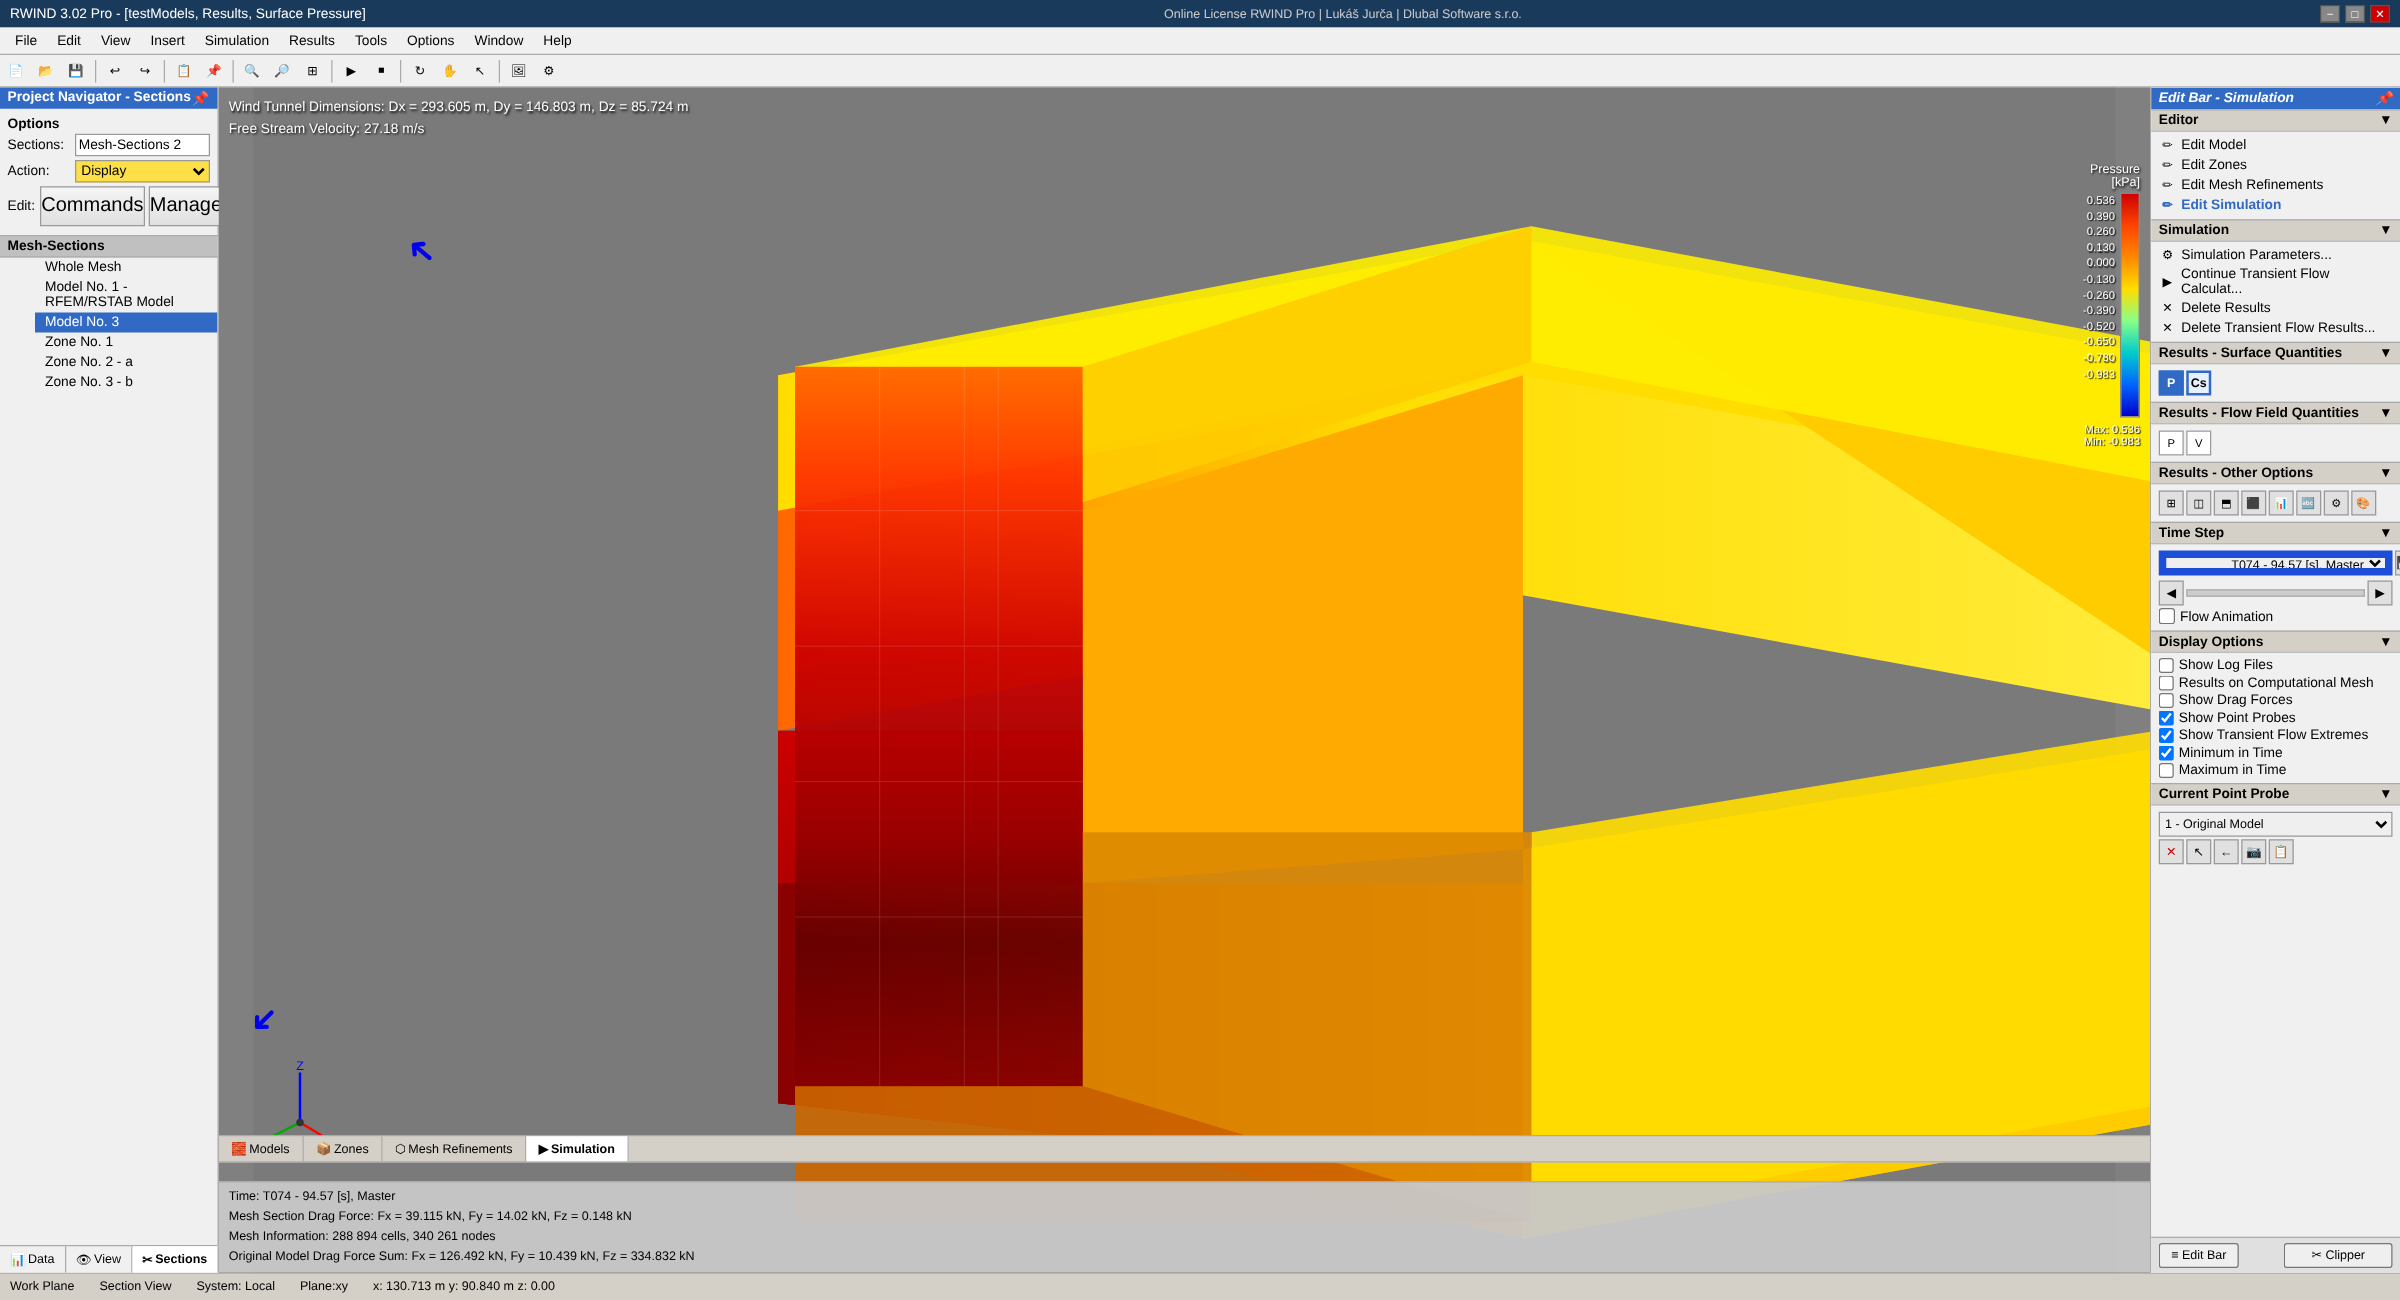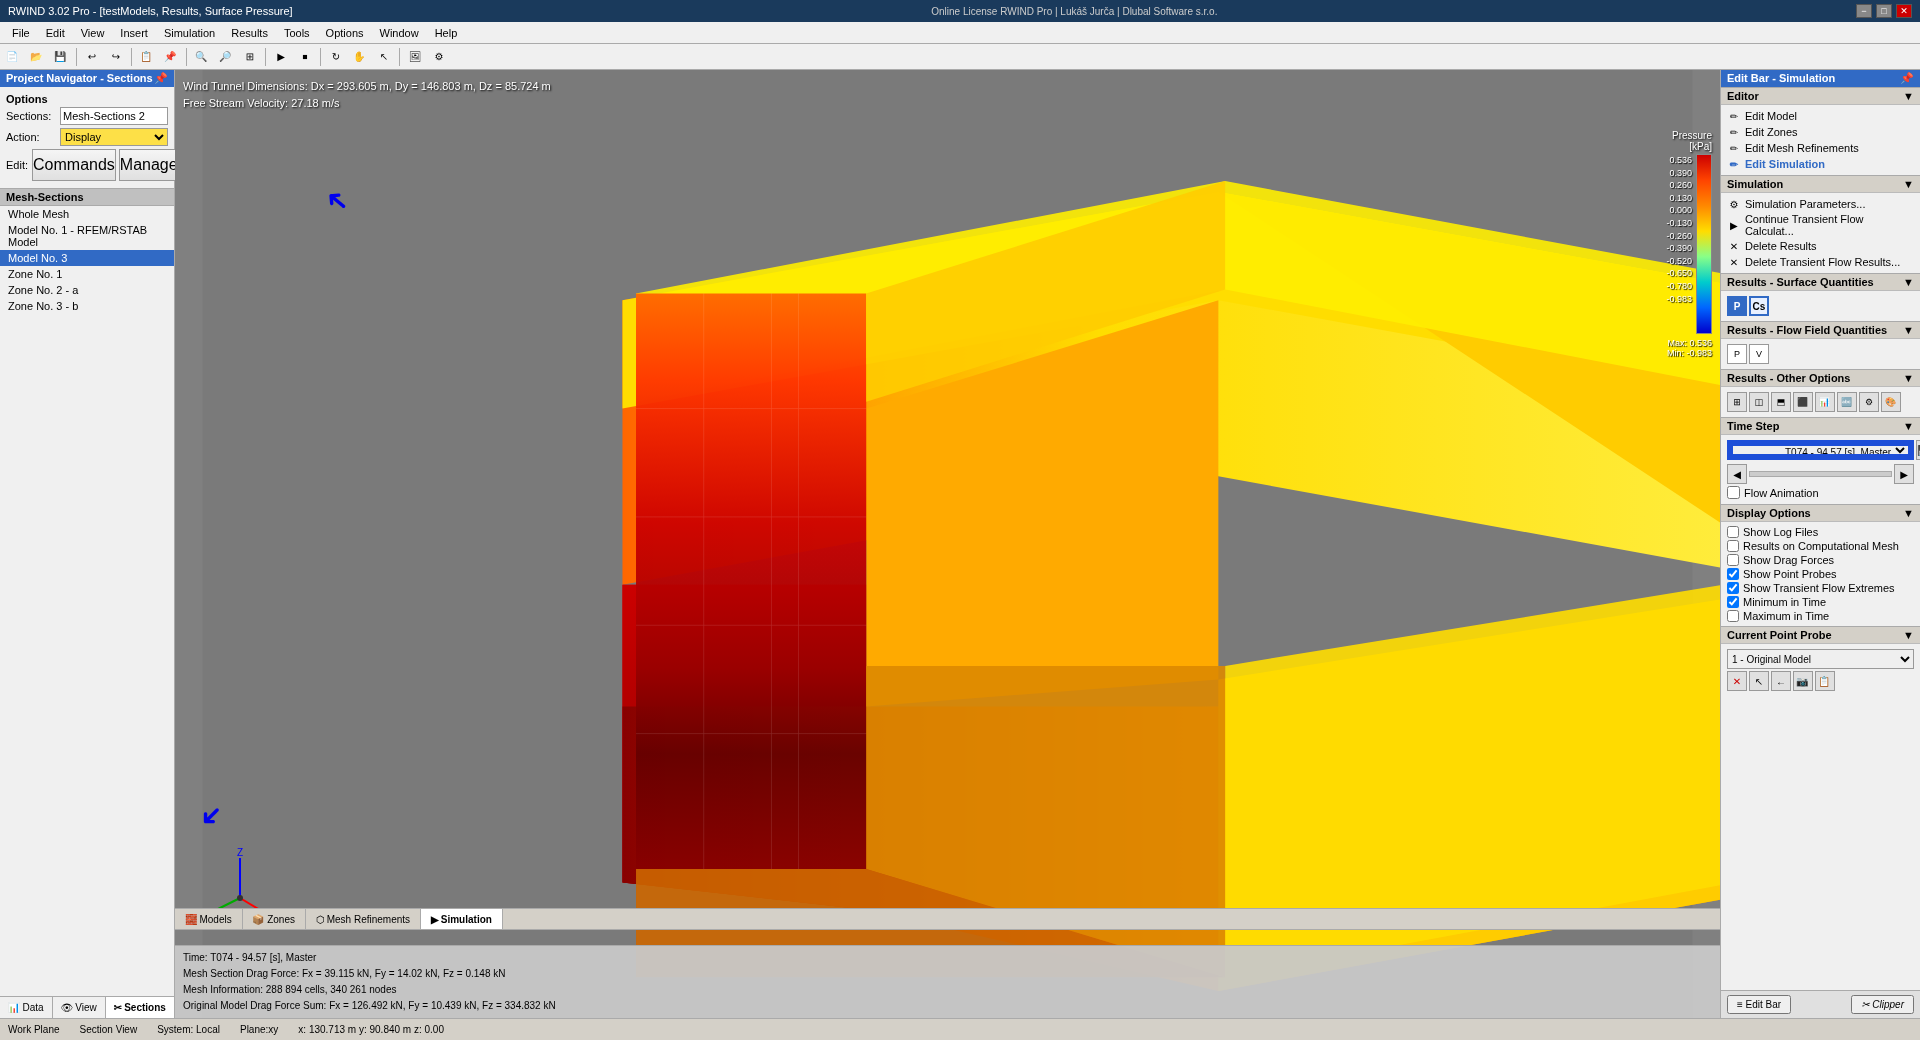--- a/index.html
+++ b/index.html
@@ -27,42 +27,42 @@
     #panel-title { background: #316ac5; color: #fff; padding: 2px 6px; font-size: 11px; font-weight: bold; display: flex; justify-content: space-between; }
     #options-section { padding: 4px 6px; }
     .field-row { display: flex; align-items: center; gap: 4px; margin-bottom: 3px; font-size: 11px; }
     .field-label { width: 50px; }
     .field-input { flex: 1; height: 18px; border: 1px solid #999; background: #fff; font-size: 11px; padding: 0 2px; }
     .field-select { flex: 1; height: 18px; border: 1px solid #999; background: #fde047; font-size: 11px; }
     #action-buttons { display: flex; gap: 3px; margin: 2px 6px; }
     .action-btn { flex: 1; height: 32px; font-size: 16px; border: 1px solid #999; background: linear-gradient(to bottom, #f5f5f5, #e0e0e0); cursor: pointer; }
     #mesh-sections-title { background: #c0c0c0; padding: 2px 6px; font-size: 11px; font-weight: bold; border-top: 1px solid #aaa; border-bottom: 1px solid #aaa; }
     #mesh-list { flex: 1; overflow-y: auto; }
-    .mesh-item { padding: 2px 8px; font-size: 11px; cursor: pointer; }
+    .mesh-item { padding: 2px 8px; font-size: 11px; cursor: pointer; margin-left: 28px; }
     .mesh-item.selected { background: #316ac5; color: #fff; }
 
     
     #left-tabs { height: 22px; background: #f0f0f0; border-top: 1px solid #aaa; display: flex; }
     .left-tab { padding: 2px 8px; font-size: 10px; cursor: pointer; border-right: 1px solid #aaa; display: flex; align-items: center; gap: 2px; }
     .left-tab.active { background: #fff; font-weight: bold; }
 
     
     #viewport { flex: 1; background: #808080; position: relative; overflow: hidden; }
     #viewport-info { position: absolute; top: 8px; left: 8px; color: #fff; font-size: 11px; line-height: 1.5; text-shadow: 1px 1px 2px #000; }
     #axes { position: absolute; bottom: 100px; left: 30px; width: 70px; height: 70px; }
     #bottom-info { position: absolute; bottom: 0; left: 0; right: 0; background: rgba(200,200,200,0.95); padding: 4px 8px; font-size: 10px; line-height: 1.6; border-top: 1px solid #aaa; }
 
     
     #colorbar { position: absolute; top: 60px; right: 8px; width: 60px; }
     #colorbar-title { font-size: 10px; color: #fff; text-align: right; text-shadow: 1px 1px 2px #000; margin-bottom: 2px; }
     .cb-label { font-size: 9px; color: #fff; text-align: right; line-height: 1.4; text-shadow: 1px 1px 1px #000; }
 
     
     #right-panel { width: 200px; background: #f0f0f0; border-left: 1px solid #aaa; display: flex; flex-direction: column; font-size: 11px; overflow-y: auto; }
-    #right-panel-title { background: #316ac5; color: #fff; padding: 2px 6px; font-size: 11px; font-weight: bold; display: flex; justify-content: space-between; }
+    #right-panel-title { background: #316ac5; color: #fff; padding: 2px 6px; font-size: 11px; font-weight: bold; display: flex; justify-content: space-between; font-style: italic; }
     .rp-section { padding: 3px 6px; }
     .rp-item { display: flex; align-items: center; gap: 4px; padding: 1px 0; cursor: pointer; }
     .rp-icon { width: 14px; height: 14px; display: flex; align-items: center; justify-content: center; font-size: 10px; }
     .rp-section-bar { background: #d4d0c8; padding: 2px 6px; font-weight: bold; font-size: 11px; border-top: 1px solid #aaa; border-bottom: 1px solid #bbb; cursor: pointer; display: flex; justify-content: space-between; align-items: center; }
     .surf-qty-icons { display: flex; gap: 2px; padding: 2px 0; }
     .sq-icon { width: 20px; height: 20px; border: 2px solid #316ac5; display: flex; align-items: center; justify-content: center; font-size: 10px; font-weight: bold; cursor: pointer; background: #e8f0ff; }
     .sq-icon.active { background: #316ac5; color: #fff; }
     
     .flow-icons { display: flex; gap: 2px; padding: 2px 0; }
     .fi-icon { width: 20px; height: 20px; border: 1px solid #999; background: #fff; display: flex; align-items: center; justify-content: center; font-size: 9px; cursor: pointer; }
@@ -519,21 +519,21 @@
         <div class="pp-btn">←</div>
         <div class="pp-btn">📷</div>
         <div class="pp-btn">📋</div>
       </div>
     </div>
 
     <div style="flex:1;"></div>
 
     <div style="display:flex;justify-content:space-between;padding:4px 6px;border-top:1px solid #aaa;background:#e0e0e0;">
       <button style="padding:2px 8px;font-size:10px;cursor:pointer;">≡ Edit Bar</button>
-      <button style="padding:2px 8px;font-size:10px;cursor:pointer;font-style:italic;">✂ Clipper</button>
+      <button style="padding:2px 20px;font-size:10px;cursor:pointer;">✂ Clipper</button>
     </div>
   </div>
 </div>
 
 <div id="status-bar">
   <span>Work Plane</span>
   <span>Section View</span>
   <span>System: Local</span>
   <span>Plane:xy</span>
   <span>x: 130.713 m  y: 90.840 m  z: 0.00</span>

